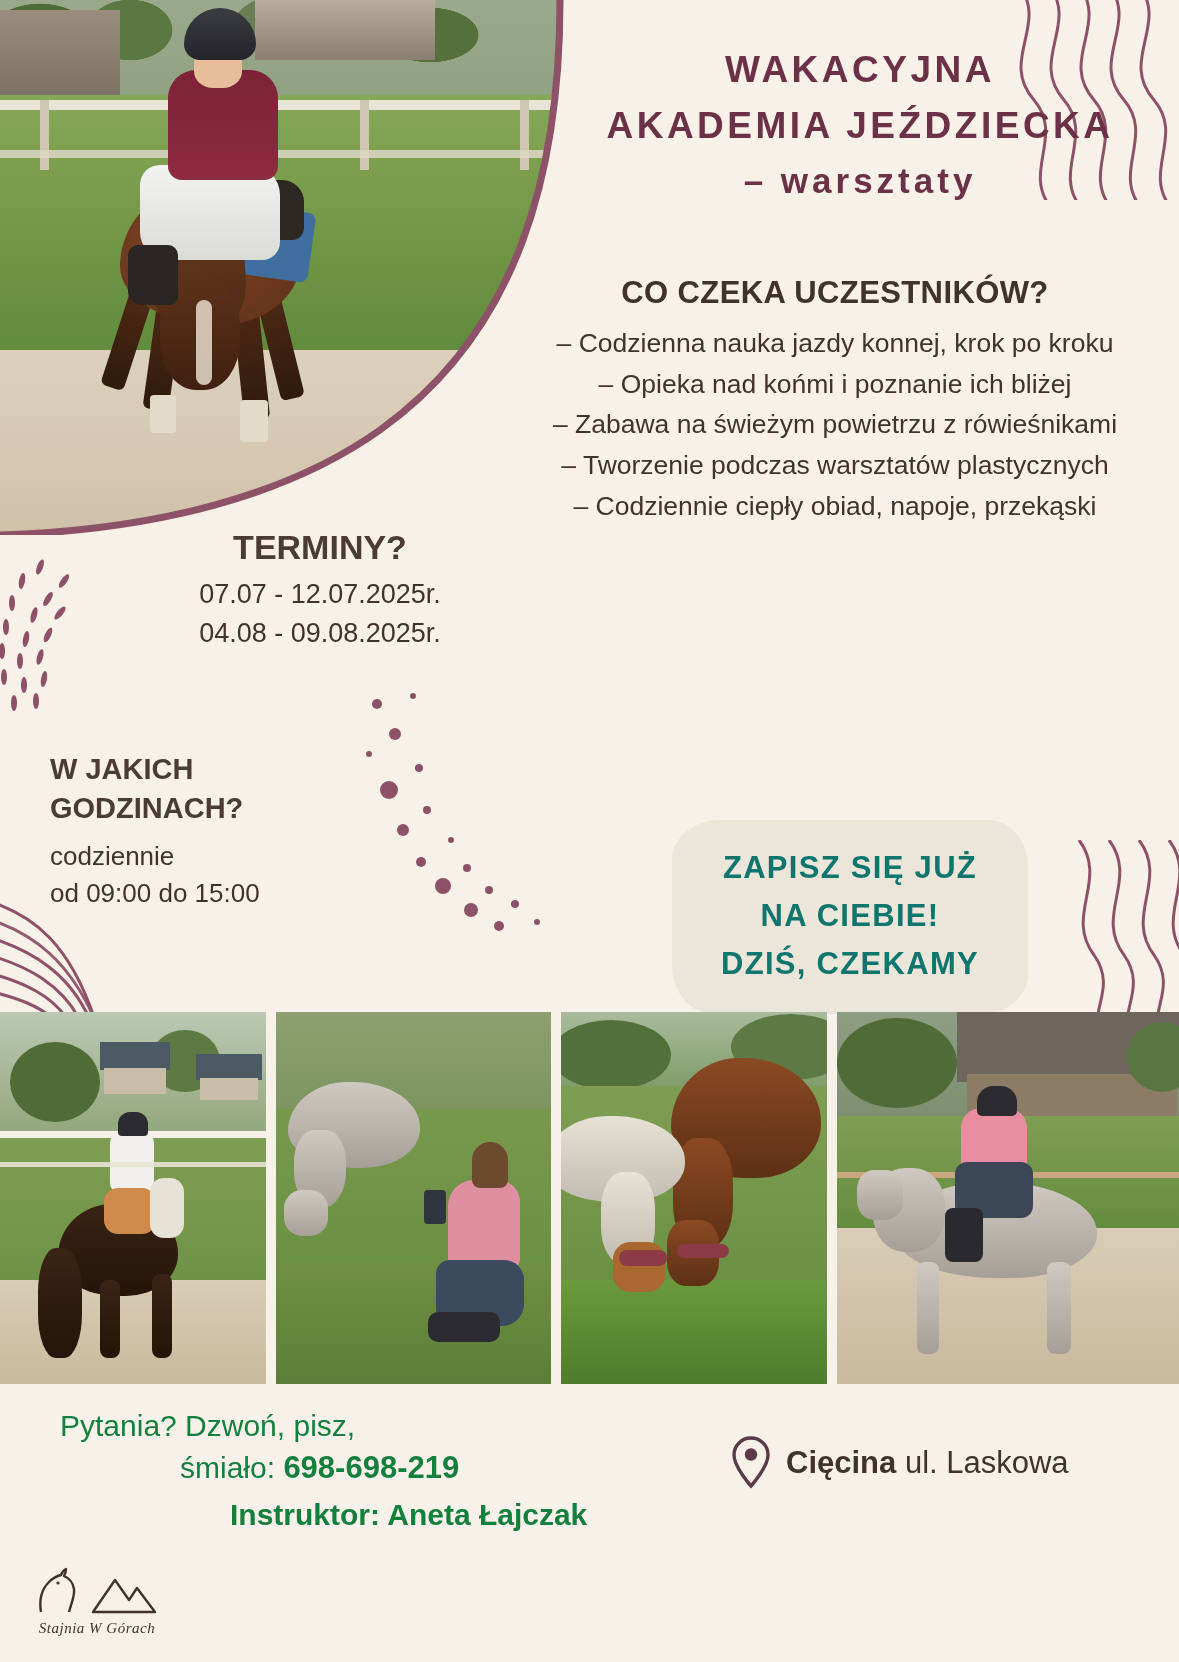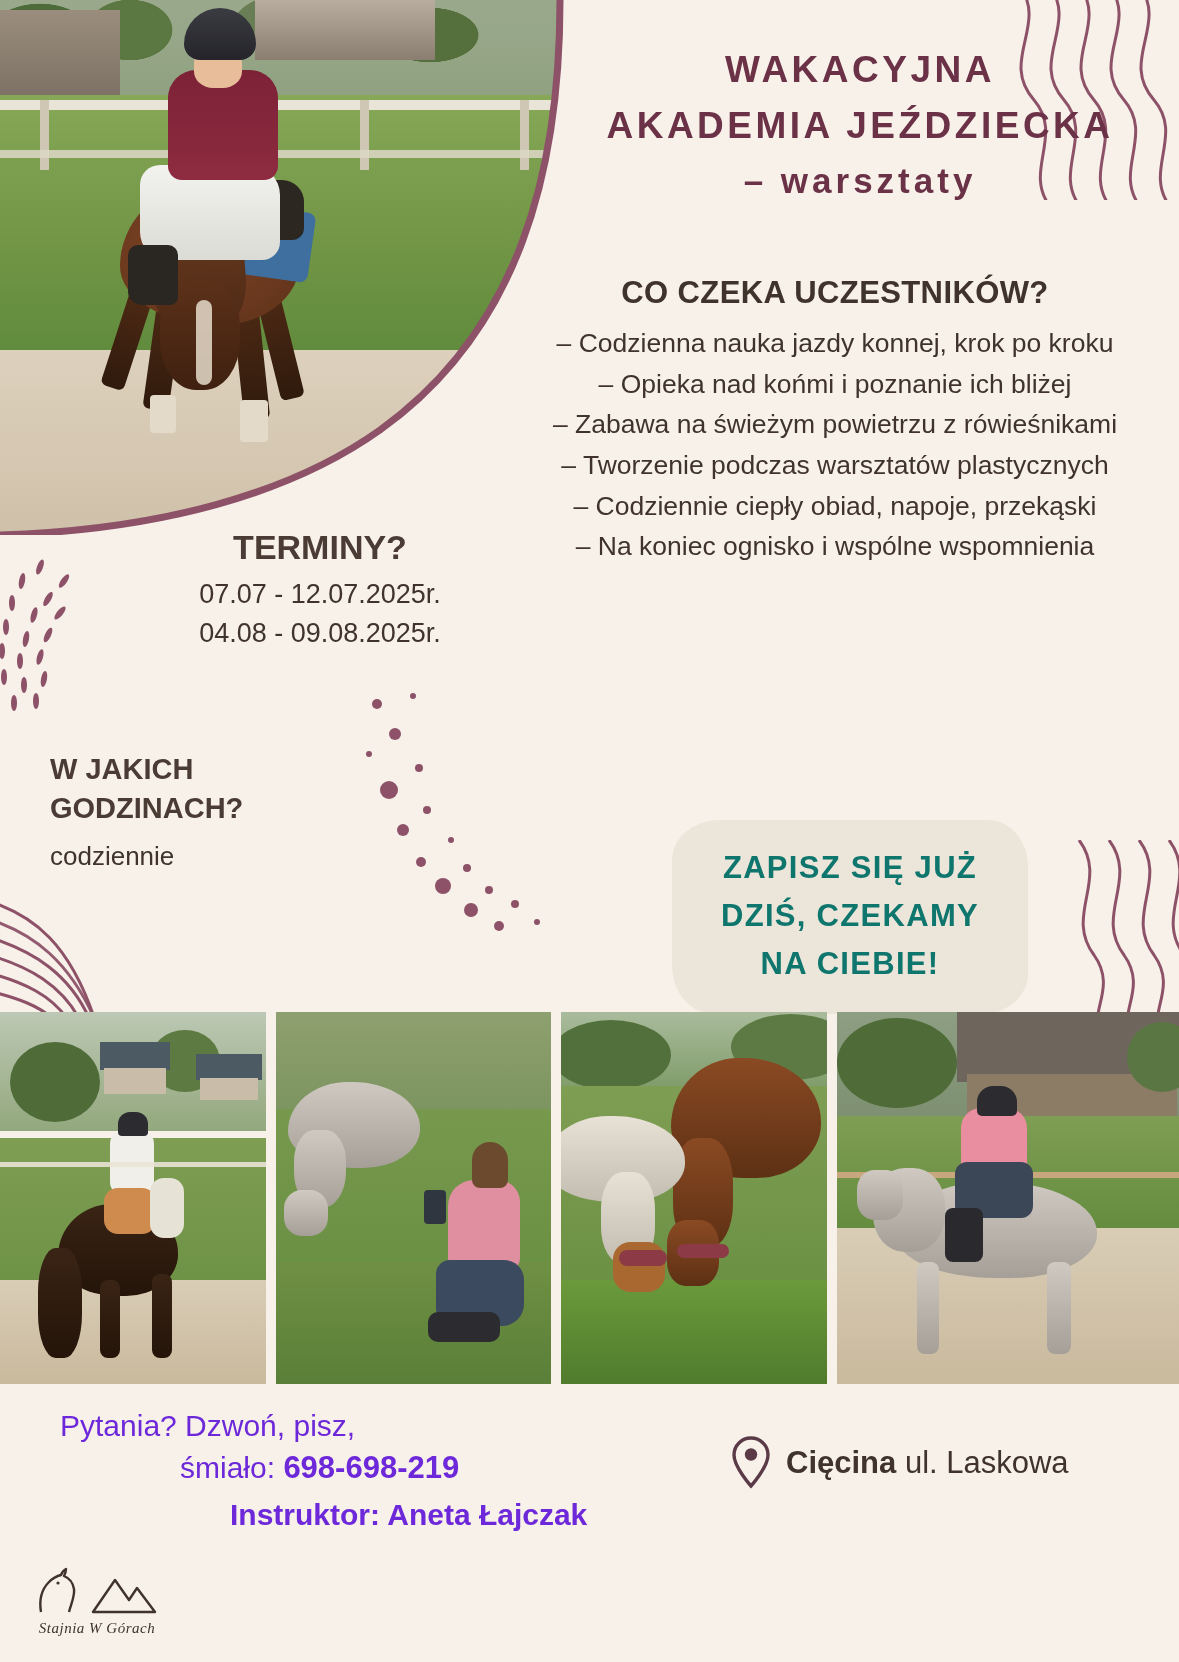--- a/index.html
+++ b/index.html
@@ -323,21 +323,21 @@
     top: 1398px;
     left: 0;
     width: 1179px;
     height: 264px;
   }
   .contact {
     position: absolute;
     top: 8px;
     left: 60px;
     width: 640px;
-    color: #6d28d9;
+    color: #15803d;
   }
   .contact .l1 {
     font-size: 30px;
     line-height: 1.35;
   }
   .contact .l2 {
     font-size: 30px;
     line-height: 1.35;
     padding-left: 120px;
   }
@@ -504,42 +504,42 @@
   </div>
 
   <div class="co-czeka">
     <h2 class="section-head">CO CZEKA UCZESTNIKÓW?</h2>
     <ul>
       <li>– Codzienna nauka jazdy konnej, krok po kroku</li>
       <li>– Opieka nad końmi i poznanie ich bliżej</li>
       <li>– Zabawa na świeżym powietrzu z rówieśnikami</li>
       <li>– Tworzenie podczas warsztatów plastycznych</li>
       <li>– Codziennie ciepły obiad, napoje, przekąski</li>
-      <li>– Na koniec ognisko i wspólne wspomnienia</li>
     </ul>
   </div>
 
   <div class="terminy">
     <h2 class="section-head">TERMINY?</h2>
     <p>07.07 - 12.07.2025r.</p>
     <p>04.08 - 09.08.2025r.</p>
   </div>
 
   <div class="godziny">
     <h2 class="section-head">
       <span>W JAKICH</span><br>
       <span>GODZINACH?</span>
     </h2>
     <p>codziennie</p>
+    <p>od 09:00 do 15:00</p>
   </div>
 
   <div class="cta">
     <div>ZAPISZ SIĘ JUŻ</div>
+    <div>NA CIEBIE!</div>
     <div>DZIŚ, CZEKAMY</div>
-    <div>NA CIEBIE!</div>
   </div>
 
   <div class="strip">
 
     <div class="ph ph1">
       <div class="p-skyline"></div>
       <div class="p-treeA" style="left:10px; top:30px; width:90px; height:80px;"></div>
       <div class="p-treeA" style="left:150px; top:18px; width:70px; height:62px; background:#5c7a42;"></div>
       <div class="p-roof" style="left:100px; top:30px; width:70px; height:28px;"></div>
       <div class="p-wall" style="left:104px; top:56px; width:62px; height:26px;"></div>

